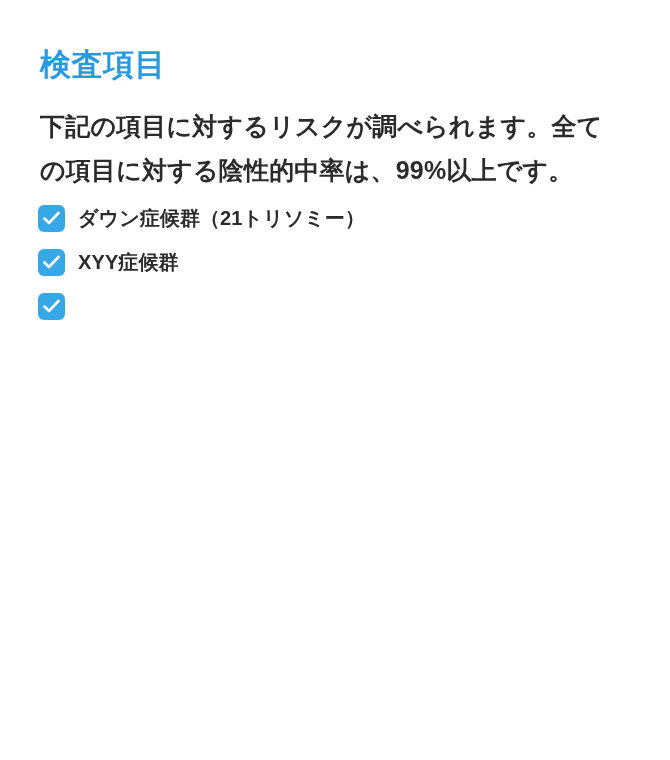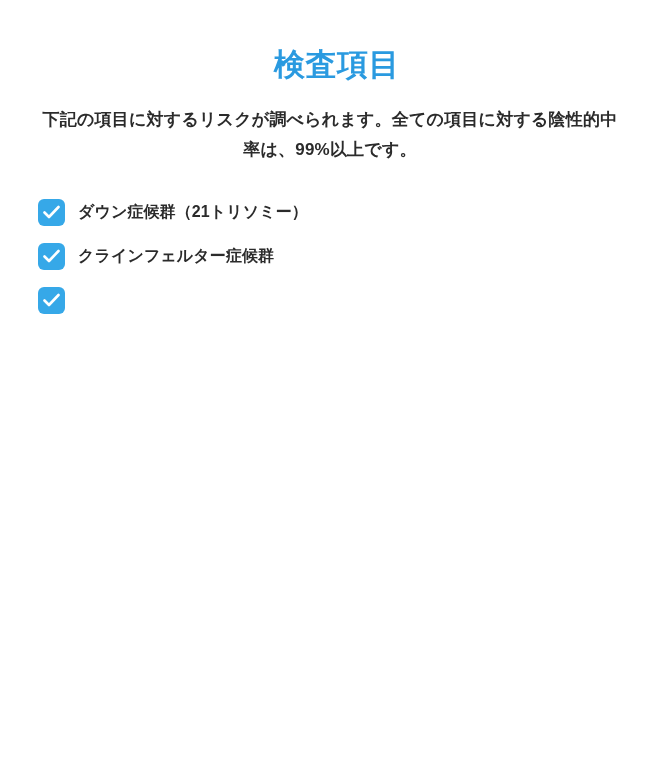--- a/index.html
+++ b/index.html
@@ -15,37 +15,36 @@
   }
   .card {
     position: relative;
     box-sizing: border-box;
     width: 670px;
     height: 760px;
     background: #ffffff;
     border-radius: 7px;
     padding: 38px 36px 0 38px;
     overflow: hidden;
-    text-align: center;
   }
   .title {
     font-size: 31px;
     font-weight: bold;
     color: #2a9ae0;
     letter-spacing: 0.5px;
     margin: 8px 0 22px 2px;
     line-height: 1.2;
   }
   .lead {
-    font-size: 17px;
+    font-size: 25px;
     font-weight: bold;
     color: #2b2b2b;
     line-height: 1.75;
     letter-spacing: 0.2px;
-    margin: 0 0 34px 2px;
+    margin: 0 0 12px 2px;
     max-width: 580px;
   }
   .list {
     margin: 0;
     padding: 0;
     list-style: none;
   }
   .item {
     display: flex;
     align-items: center;
@@ -59,21 +58,21 @@
     background: #36a8e8;
     position: relative;
     margin-right: 13px;
   }
   .check svg {
     position: absolute;
     left: 5px;
     top: 6px;
   }
   .item-label {
-    font-size: 16px;
+    font-size: 20px;
     font-weight: bold;
     color: #2b2b2b;
     letter-spacing: 0.1px;
     line-height: 1.3;
     white-space: nowrap;
   }
 </style>
 </head>
 <body>
 
@@ -88,30 +87,30 @@
     <li class="item">
       <span class="check">
         <svg width="17" height="15" viewBox="0 0 17 15">
             <path d="M1.5 7.5 L6 12 L15.5 2" fill="none" stroke="#ffffff" stroke-width="2.6" stroke-linecap="round" stroke-linejoin="round"></path>
           </svg>
       </span>
       <span class="item-label">ダウン症候群（21トリソミー）</span>
     </li>
 
 
-
-
     <li class="item">
       <span class="check">
         <svg width="17" height="15" viewBox="0 0 17 15">
             <path d="M1.5 7.5 L6 12 L15.5 2" fill="none" stroke="#ffffff" stroke-width="2.6" stroke-linecap="round" stroke-linejoin="round"></path>
           </svg>
       </span>
-      <span class="item-label">クラインフェルター症候群</span>
+      <span class="item-label">XYY症候群</span>
     </li>
+
+
 
     <li class="item">
       <span class="check">
         <svg width="17" height="15" viewBox="0 0 17 15">
             <path d="M1.5 7.5 L6 12 L15.5 2" fill="none" stroke="#ffffff" stroke-width="2.6" stroke-linecap="round" stroke-linejoin="round"></path>
           </svg>
       </span>
     </li>
 
 

